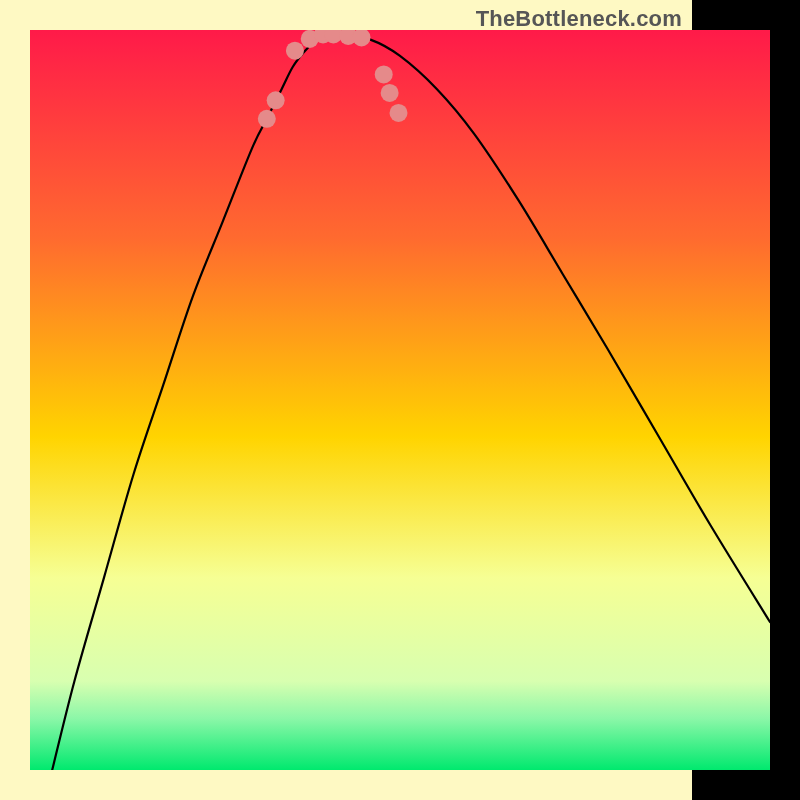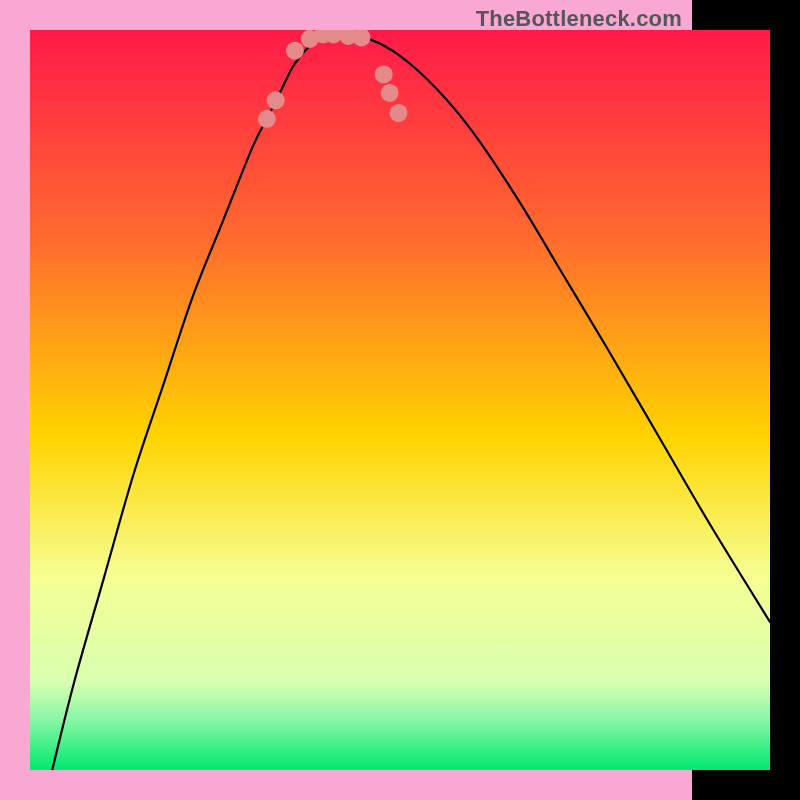--- a/index.html
+++ b/index.html
@@ -1,21 +1,21 @@
 <!DOCTYPE html>
 <html><head>
 <meta charset="utf-8">
 <style>
   * { margin: 0; padding: 0; box-sizing: border-box; }
   html, body { width: 800px; height: 800px; overflow: hidden; background: #000; }
   .frame {
     position: relative;
     width: 692px;
     height: 800px;
-    background: #f9a8d4;
+    background: #fef9c3;
   }
   .plot-area {
     position: absolute;
     left: 30px;
     top: 30px;
     width: 740px;
     height: 740px;
   }
   .watermark {
     position: absolute;

